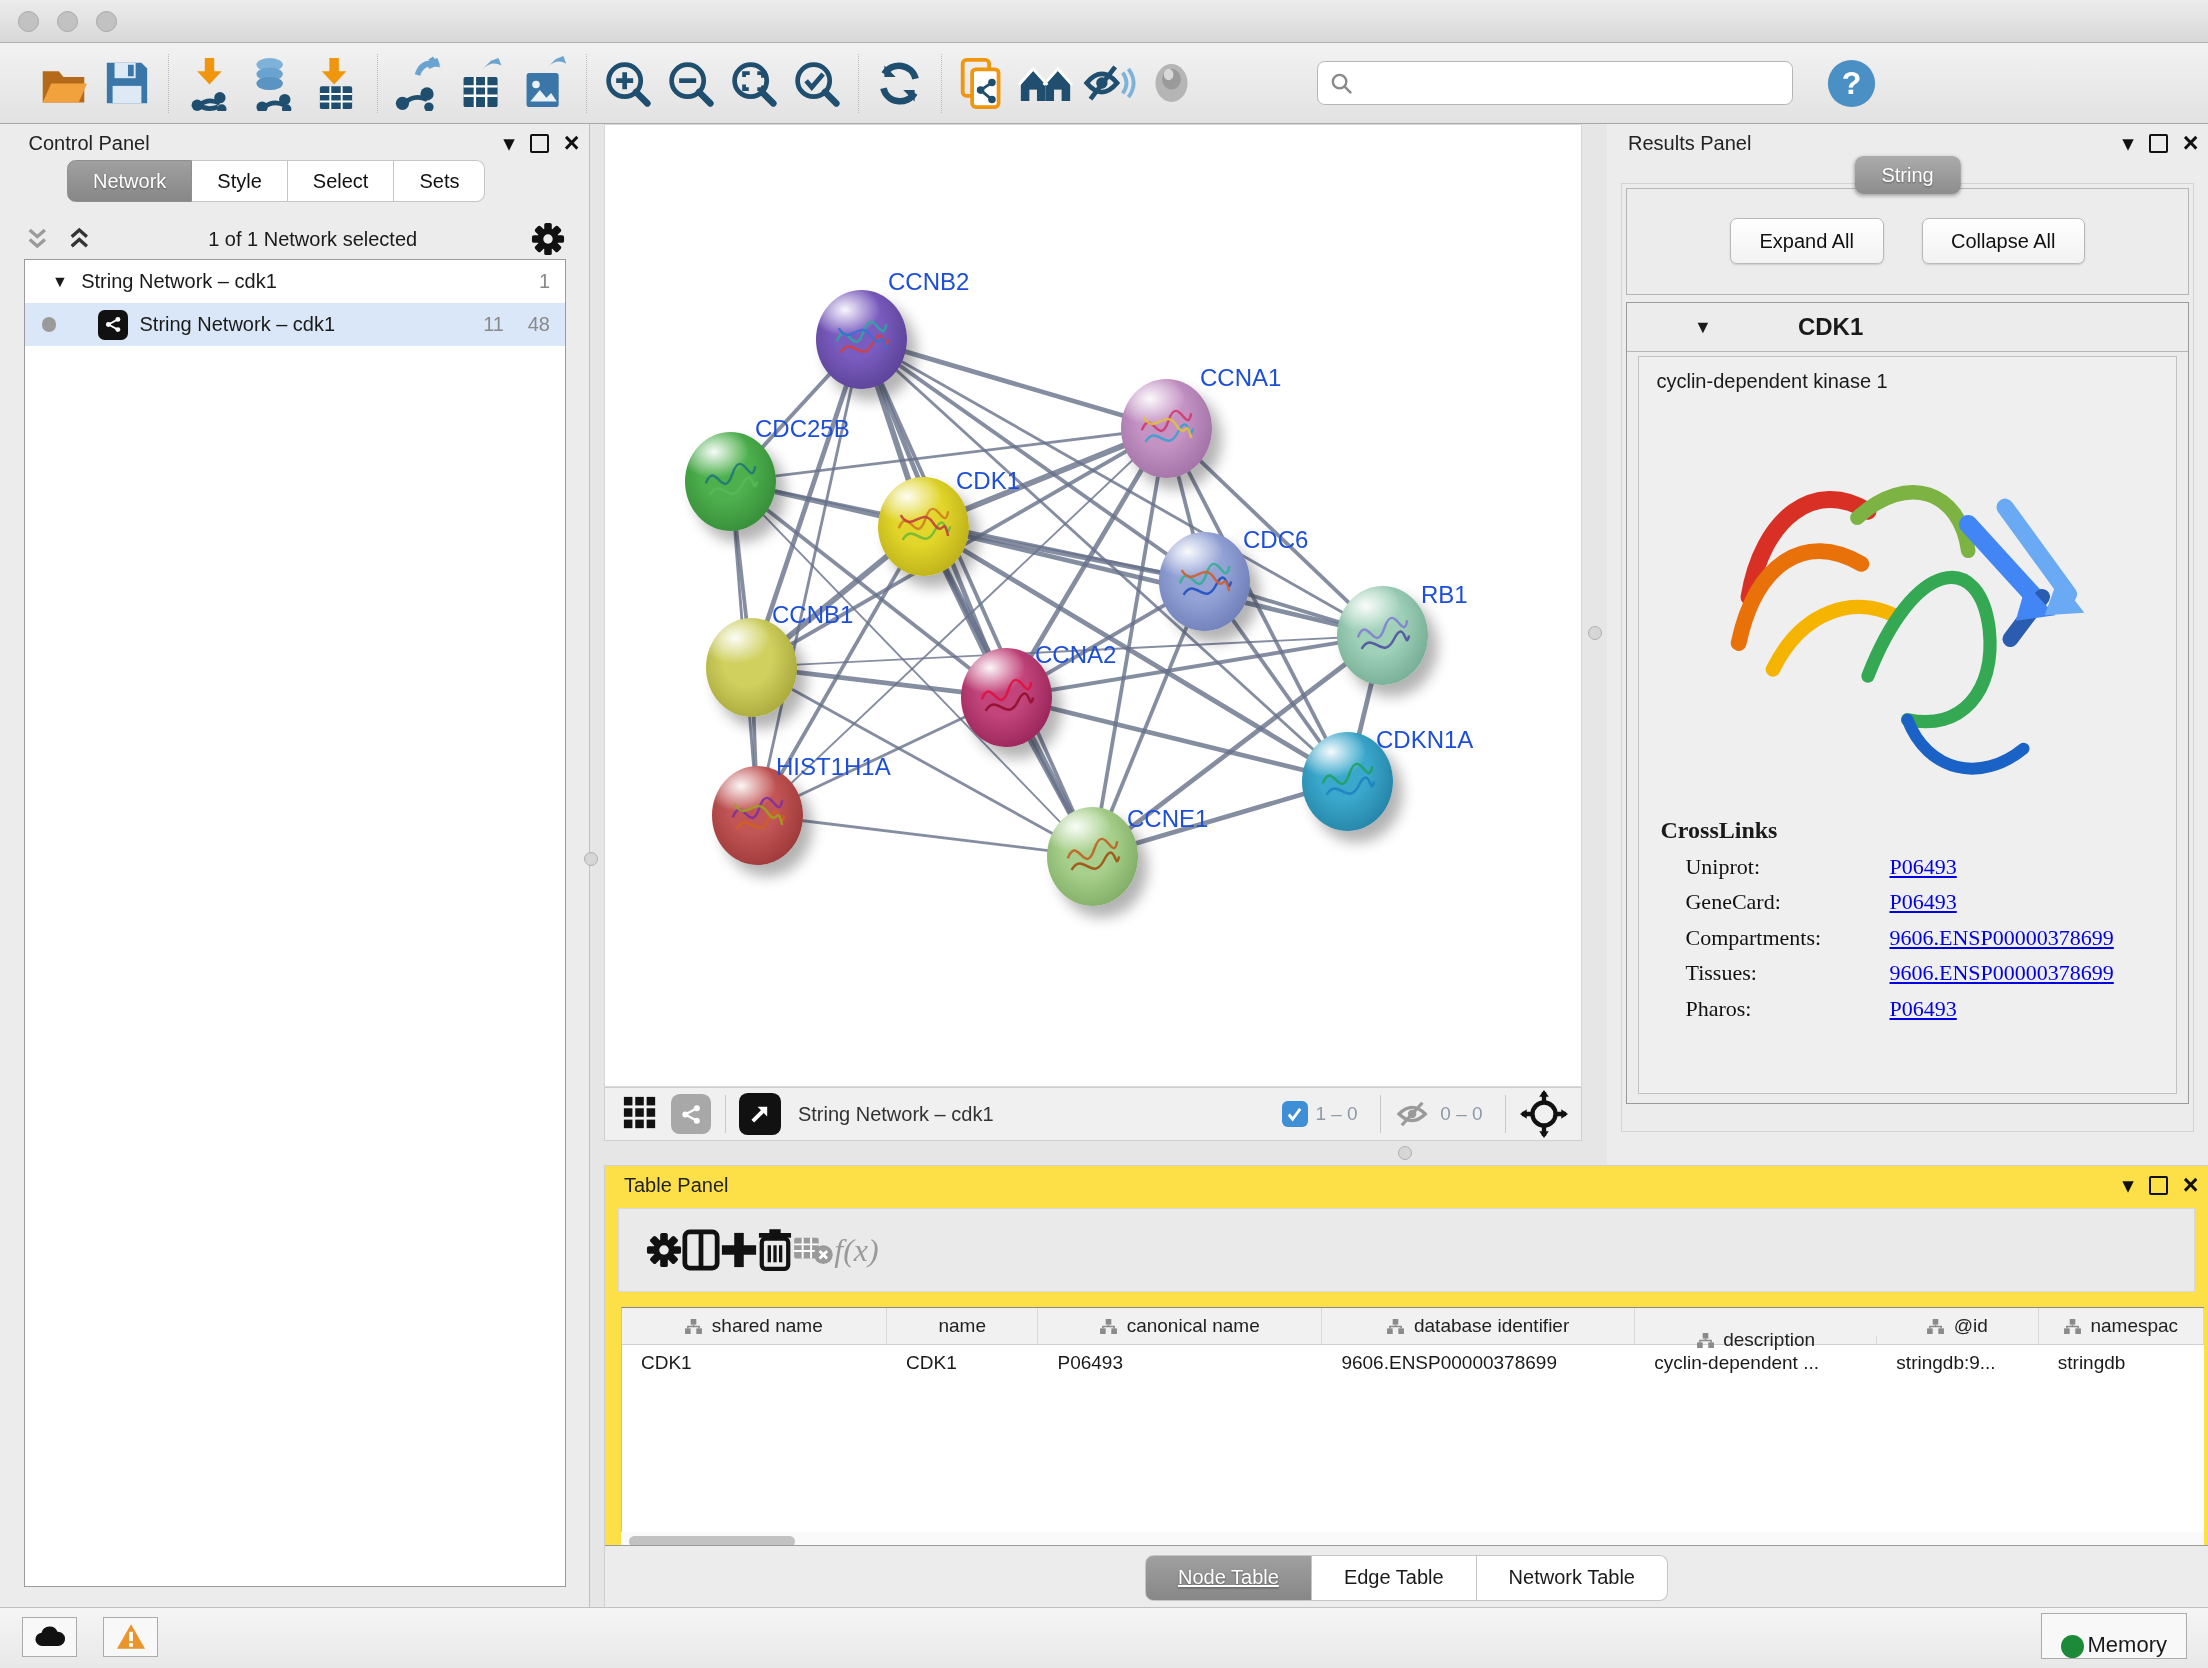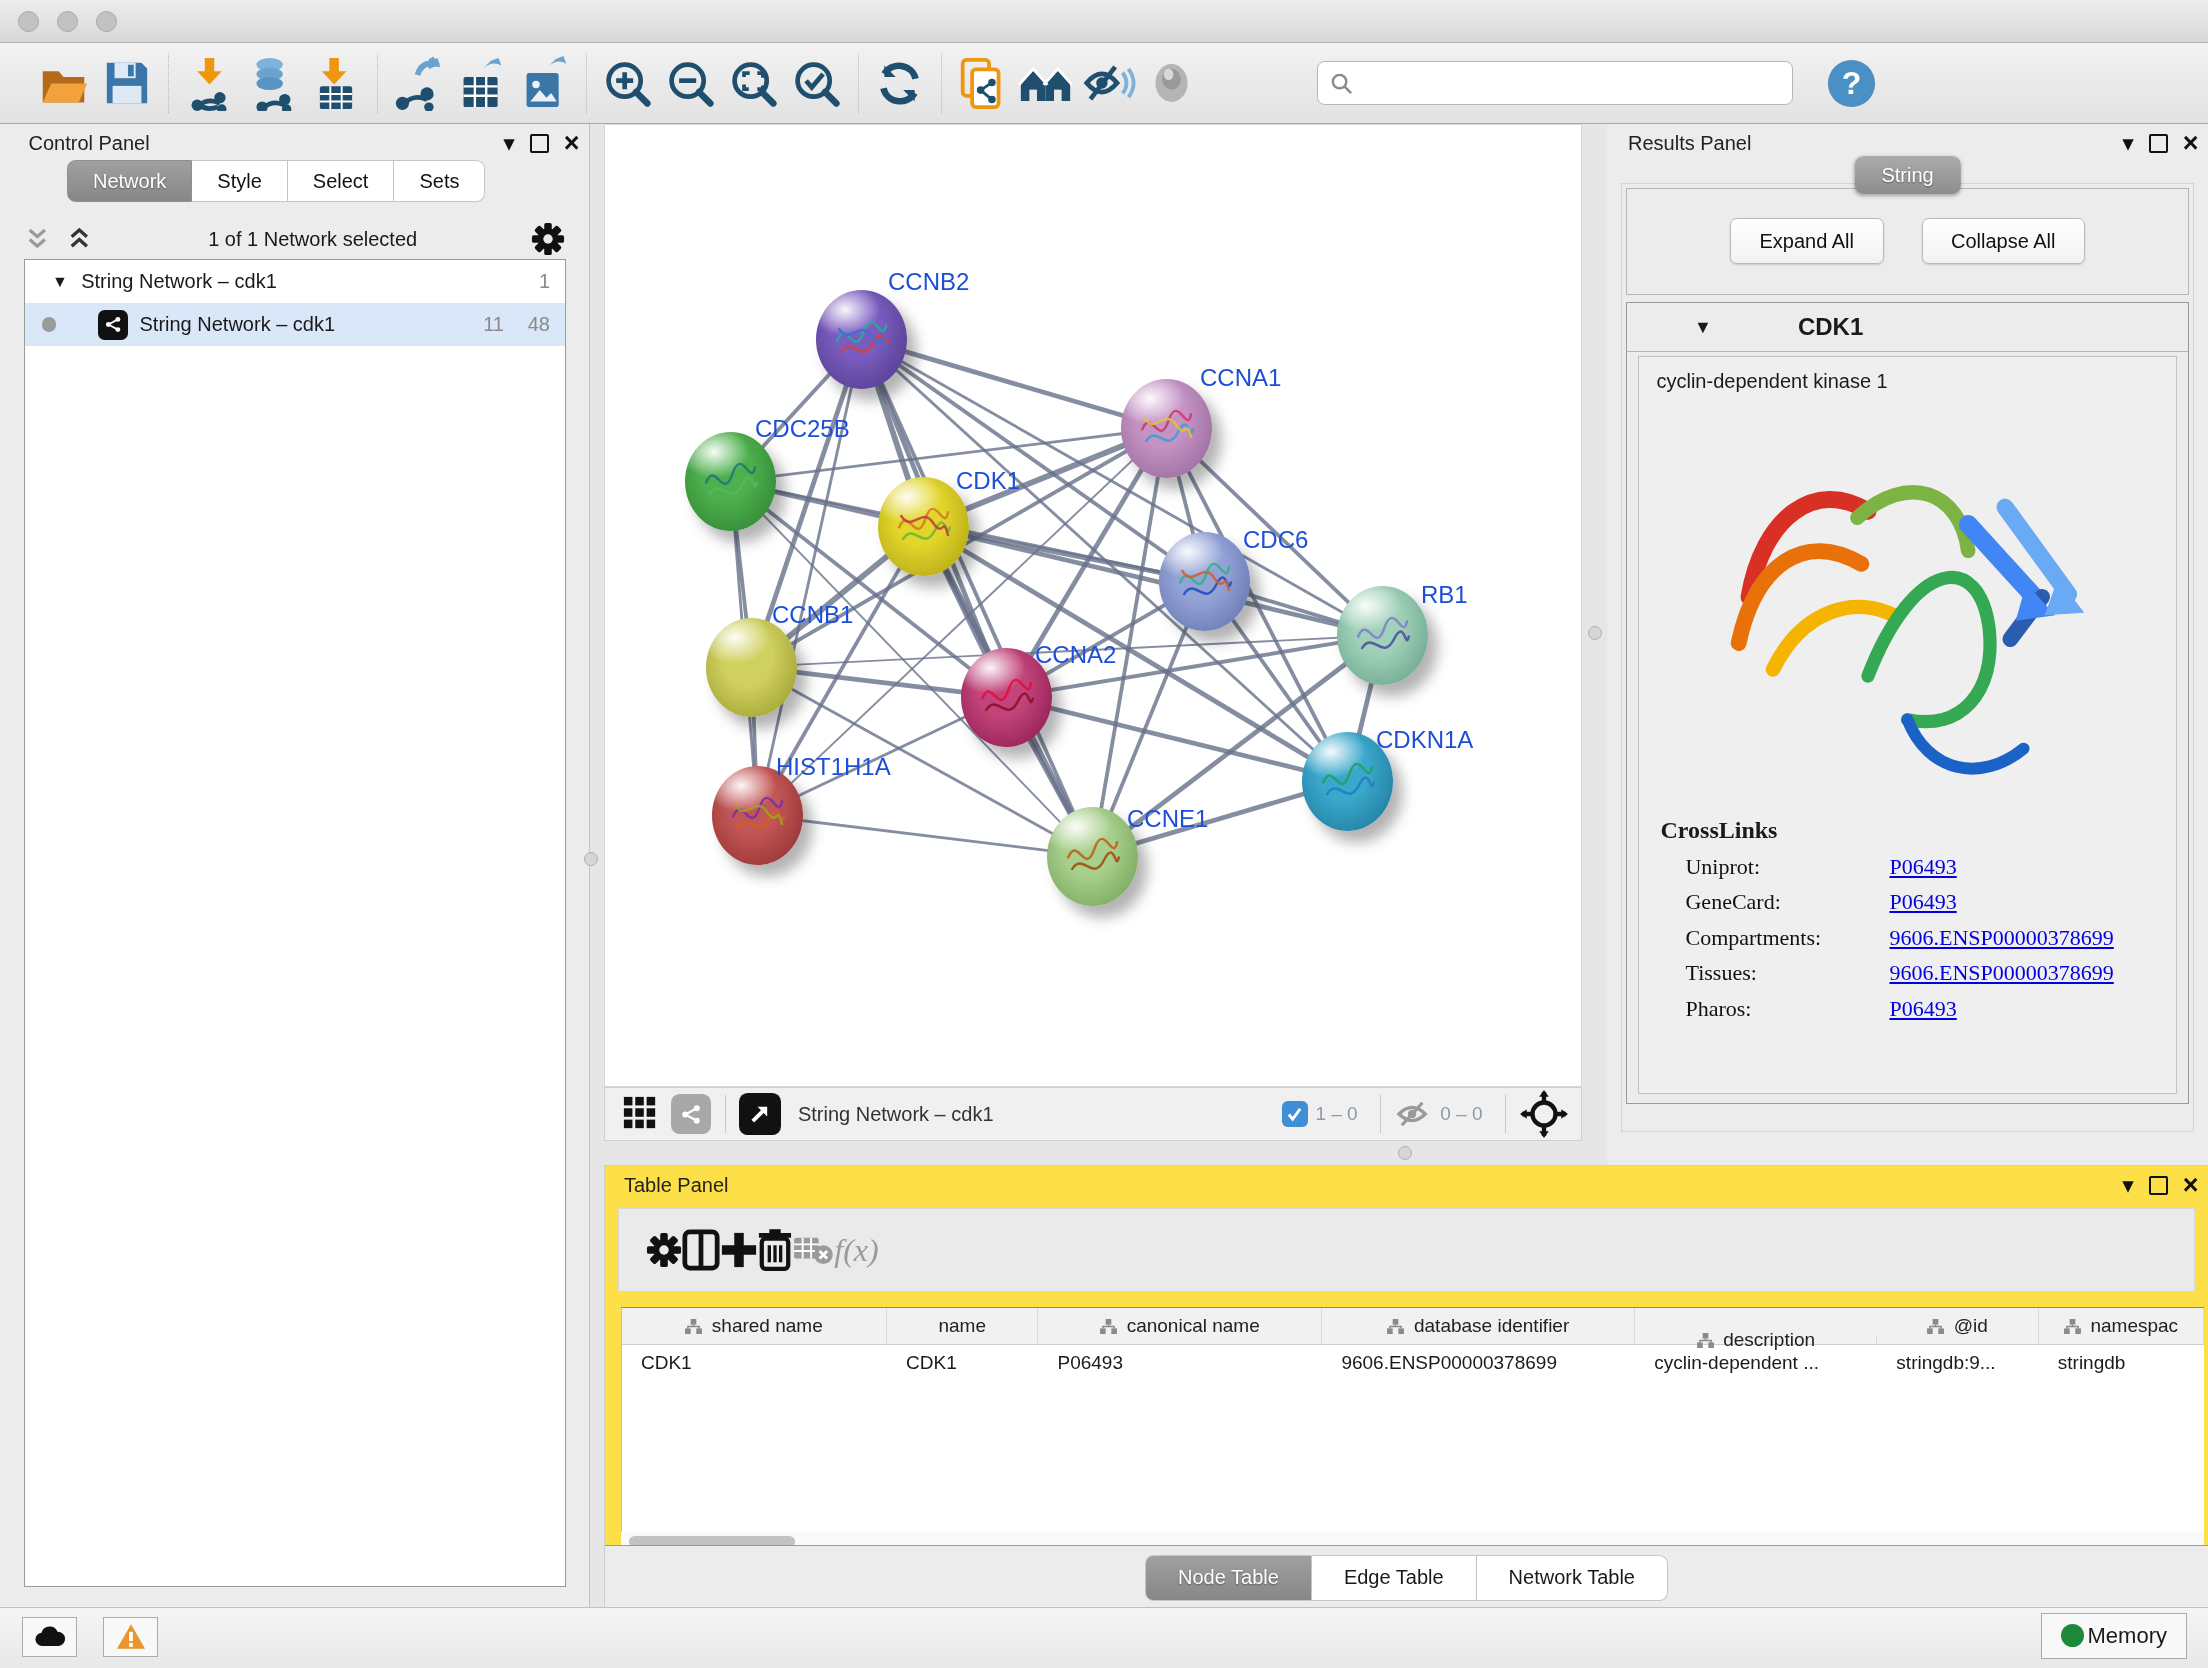--- a/index.html
+++ b/index.html
@@ -90,29 +90,29 @@
   .tablebox { position:absolute; left:16px; right:3.8px; top:141px; height:225px; background:#fff; border-top:1.9px solid #888; border-left:1px solid #c0c0c0; overflow:hidden; }
   .thead { display:flex; height:37px; background:#f1f1f1; border-bottom:1px solid #cfcfcf; }
   .th { display:flex; align-items:center; gap:9.5px; justify-content:center; font-size:19px; color:#222; border-right:1px solid #d8d8d8; }
   .trow { display:flex; height:36px; }
   .td { font-size:19px; padding:6.7px 0 0 19px; white-space:nowrap; overflow:hidden; }
   .hscroll { position:absolute; left:16px; right:3.8px; top:366px; height:19px; background:#fafafa; }
   .hthumb { position:absolute; left:7.6px; top:3.8px; width:166px; height:11.4px; border-radius:5.7px; background:#c2c2c2; }
   .tp-tabs { position:absolute; left:0; right:0; top:379px; height:64px; border-top:1.9px solid #9a9a9a; background:#ececec;
     display:flex; justify-content:center; align-items:center; }
   .tp-tab { padding:10.5px 32px; font-size:20px; background:#fff; border:1px solid #c5c5c5; border-left:none; }
-  .tp-tab:first-child { border-left:1px solid #c5c5c5; border-radius:8.6px 0 0 8.6px; }
+  .tp-tab:first-child { border-left:1px solid #c5c5c5; border-radius:8.6px 0 0 8.6px;text-decoration:underline; }
   .tp-tab:last-child { border-radius:0 8.6px 8.6px 0; }
   .tp-tab.sel { background:linear-gradient(#a0a0a0,#878787); color:#fff; text-shadow:0 1px 1.9px rgba(0,0,0,.4); }
 
   
   .statusbar { position:absolute; left:0; top:1607px; width:2208px; height:61px; background:linear-gradient(#f5f5f5,#e8e8e8); border-top:1px solid #c0c0c0; }
   .sb-btn { position:absolute; top:8.6px; height:40px; background:#f8f8f8; border:1.9px solid #ababab; display:flex; align-items:center; justify-content:center; }
-  .mem-btn { position:absolute; right:21px; top:4.8px; height:46px; padding:16px 19px; background:#f8f8f8; border:1.9px solid #ababab;
-    display:flex; align-items:center; gap:4px; font-size:22px; }
+  .mem-btn { position:absolute; right:21px; top:4.8px; height:46px; padding:0 19px; background:#f8f8f8; border:1.9px solid #ababab;
+    display:flex; align-items:flex-end; gap:4px; font-size:22px; }
   .mem-dot { width:23px; height:23px; border-radius:50%; background:#1d8a3a; }
 </style>
 </head>
 <body>
 
 <div class="titlebar">
   <div class="traffic" style="left:18px"></div>
   <div class="traffic" style="left:57px"></div>
   <div class="traffic" style="left:96px"></div>
 </div>

